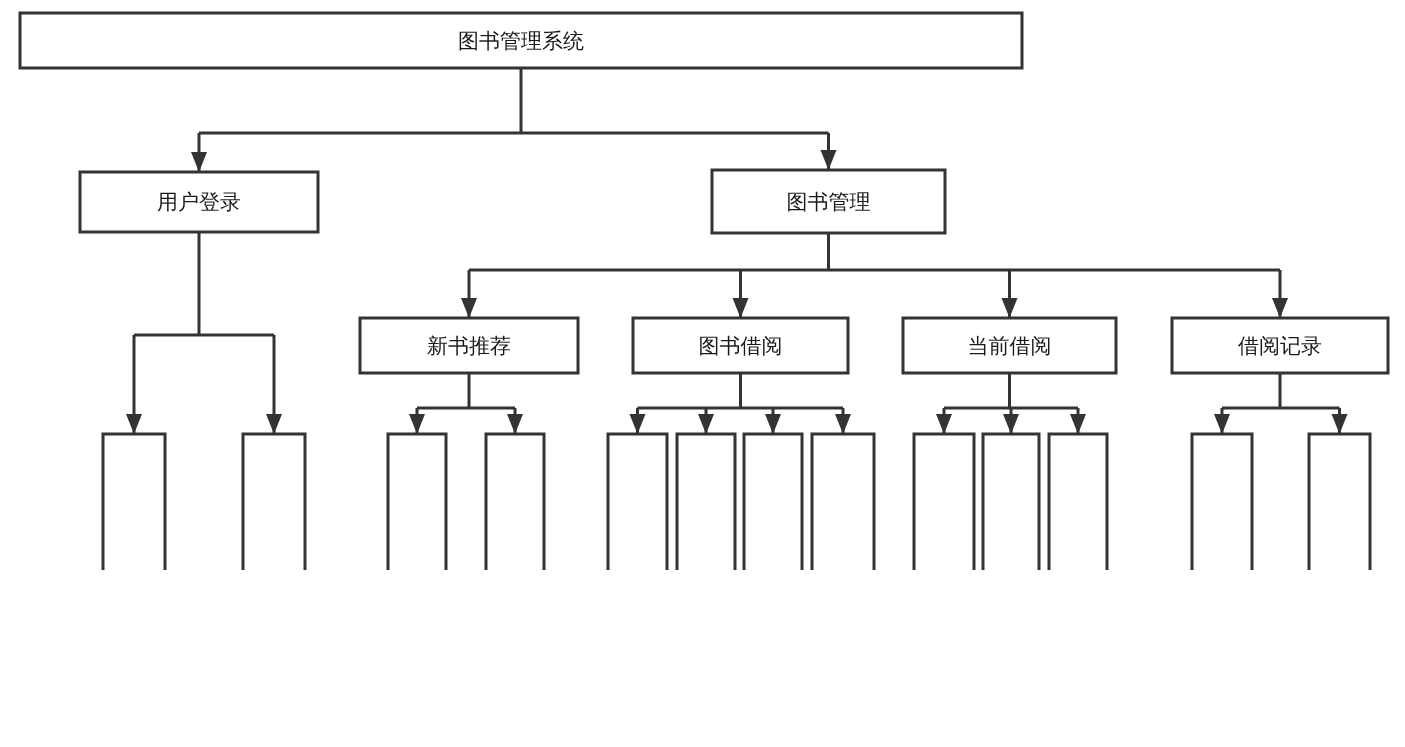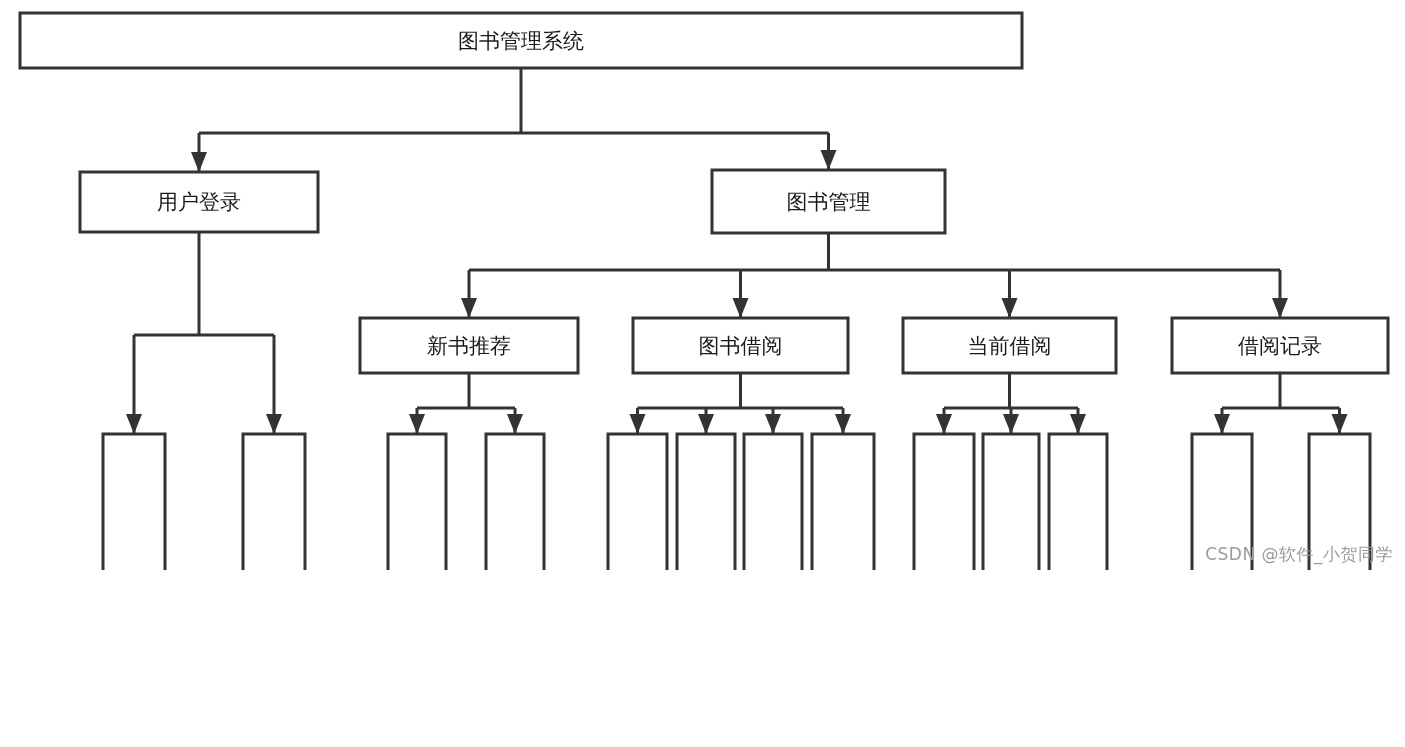--- a/index.html
+++ b/index.html
@@ -177,14 +177,13 @@
       <div class="node-label-v" style="left: 677px; top: 434px; width: 58px; height: 301px;">新增图书（管理员）</div>
       <div class="node-label-v" style="left: 744px; top: 434px; width: 58px; height: 301px;">编辑图书（管理员）</div>
       <div class="node-label-v" style="left: 812px; top: 434px; width: 62px; height: 301px;">借阅图书</div>
       <div class="node-label-v" style="left: 914px; top: 434px; width: 60px; height: 301px;">查询图书</div>
       <div class="node-label-v" style="left: 983px; top: 434px; width: 56px; height: 301px;">归还图书</div>
       <div class="node-label-v" style="left: 1049px; top: 434px; width: 58px; height: 301px;">确认归还（管理员）</div>
       <div class="node-label-v" style="left: 1192px; top: 434px; width: 60px; height: 301px;">新增借阅记录</div>
       <div class="node-label-v" style="left: 1309px; top: 434px; width: 61px; height: 301px;">查询借阅记录</div>
     </div>
 
-  <div class="watermark">CSDN @软件_小贺同学</div>
 </div>
 
 </body></html>

